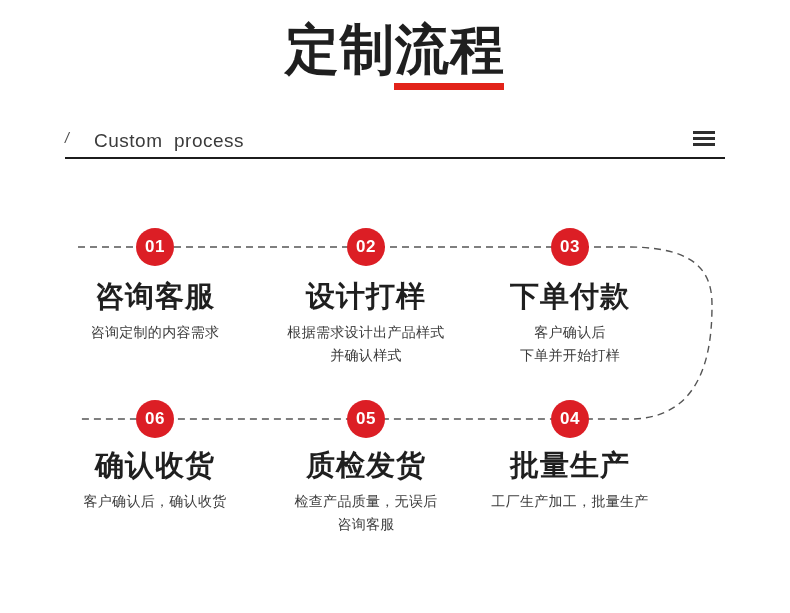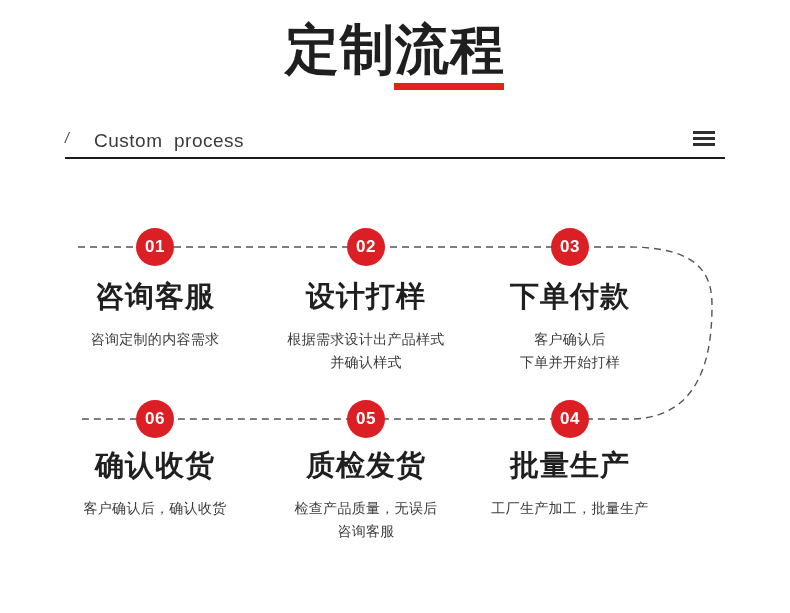--- a/index.html
+++ b/index.html
@@ -139,21 +139,21 @@
   }
   .step-title {
     font-size: 29px;
     font-weight: bold;
     line-height: 38px;
     color: #1f1f1f;
     letter-spacing: 1px;
     white-space: nowrap;
   }
   .step-desc {
-    margin-top: 13px;
+    margin-top: 6px;
     font-size: 14px;
     line-height: 23px;
     color: #3c3c3c;
     letter-spacing: 0.3px;
   }
   .step-desc-line { display: block; white-space: nowrap; }
 </style>
 </head>
 <body>
 

